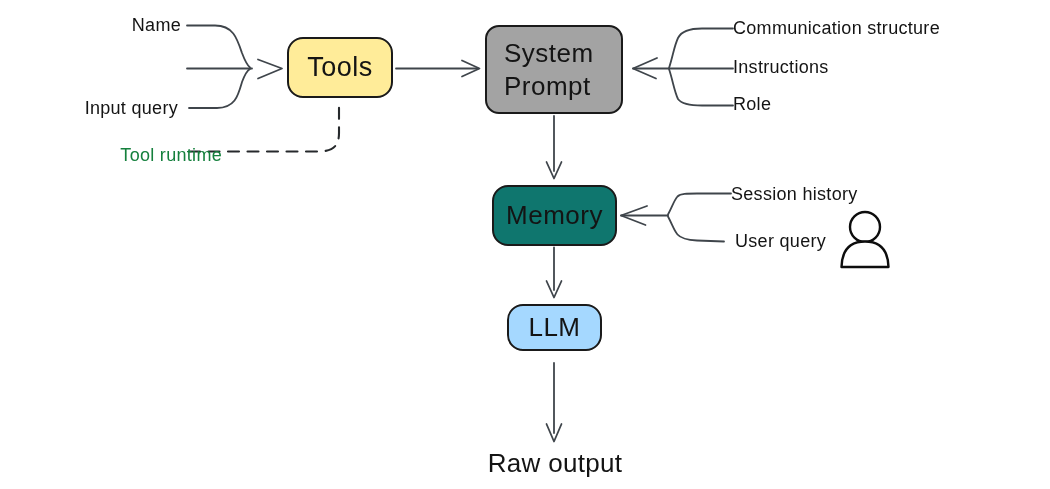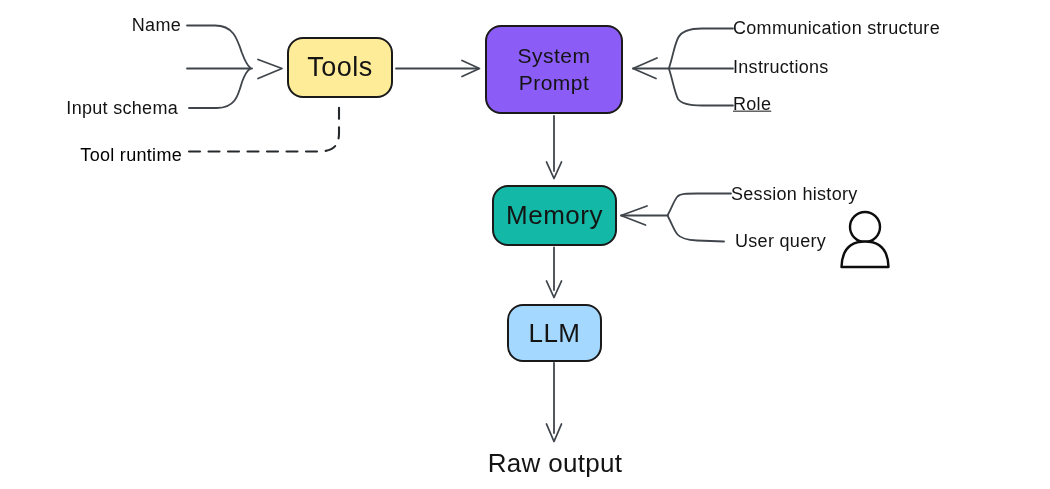--- a/index.html
+++ b/index.html
@@ -41,21 +41,20 @@
   }
   .lbl.centered { transform: translate(-50%, -50%); }
   .node {
     position: absolute;
     box-sizing: border-box;
     border: 2.2px solid #1a1a1a;
     border-radius: 16px;
     display: flex;
     align-items: center;
     justify-content: center;
-    text-align: center;
     font-size: 26px;
     letter-spacing: 0.5px;
     color: #141414;
   }
   .node .node-label { display: block; }
   .node.wrap .node-label { width: 100px; white-space: normal; line-height: 1.25; }
   .person {
     position: absolute;
     left: 838px; top: 208px;
     width: 56px; height: 62px;
@@ -98,42 +97,42 @@
     <path d="M 554 247.5 V 290"></path>
     <path d="M 546.5 281 L 554 297.5 L 561.5 281"></path>
 
     <path d="M 554 363 V 433"></path>
     <path d="M 546.5 424 L 554 441.5 L 561.5 424"></path>
 
     <path class="dashed" d="M 189 151.5 H 318 C 332 151.5 339 147 339 133 V 103"></path>
   </svg>
 
   <div class="lbl" style="right:869px; top:25px;">Name</div>
-  <div class="lbl" style="right:872px; top:108px;">Input schema</div>
-  <div class="lbl" style="right: 868px; top: 155px; color: #000000;">Tool runtime</div>
+  <div class="lbl" style="right:872px; top:108px;">Input query</div>
+  <div class="lbl" style="right: 828px; top: 155px; color: #15803d;">Tool runtime</div>
 
   <div class="node" style="left: 287px; top: 37px; width: 106px; height: 61px; font-size: 27px; background-color: rgb(255, 236, 153);">
     <span class="node-label">Tools</span>
   </div>
 
-  <div class="node wrap" style="left: 485px; top: 25px; width: 138px; height: 89px; font-size: 21px; background-color: #8b5cf6;">
+  <div class="node wrap" style="left: 485px; top: 25px; width: 138px; height: 89px; font-size: 26px; background-color: #a3a3a3; border-radius: 14px;">
     <span class="node-label">System Prompt</span>
   </div>
 
-  <div class="node" style="left: 492px; top: 185px; width: 125px; height: 61px; background-color: #14b8a6;">
+  <div class="node" style="left: 492px; top: 185px; width: 125px; height: 61px; background-color: #0f766e;">
     <span class="node-label">Memory</span>
   </div>
 
-  <div class="node" style="left: 507px; top: 304px; width: 95px; height: 58px; background-color: rgb(165, 216, 255);">
+  <div class="node" style="left: 507px; top: 304px; width: 95px; height: 47px; background-color: rgb(165, 216, 255);">
     <span class="node-label">LLM</span>
   </div>
 
   <div class="lbl" style="left:733px; top:67px;">Instructions</div>
   <div class="lbl" style="left:733px; top:28px;">Communication structure</div>
-  <div class="lbl" style="left:733px; top:104px;text-decoration:underline;">Role</div>
+  <div class="lbl" style="left:733px; top:104px;">Role</div>
 
   <div class="lbl" style="left:731px; top:194px;">Session history</div>
   <div class="lbl" style="left:735px; top:241px;">User query</div>
 
   <svg class="person" viewBox="0 0 56 62" aria-hidden="true">
     <circle cx="27" cy="19" r="15"></circle>
     <path d="M 3.5 59 C 4 41 12.5 33.5 27 33.5 C 41.5 33.5 50 41 50.5 59 L 3.5 59 Z"></path>
   </svg>
 
   <div class="lbl centered" style="left:555px; top:464px; font-size:26px;">Raw output</div>

